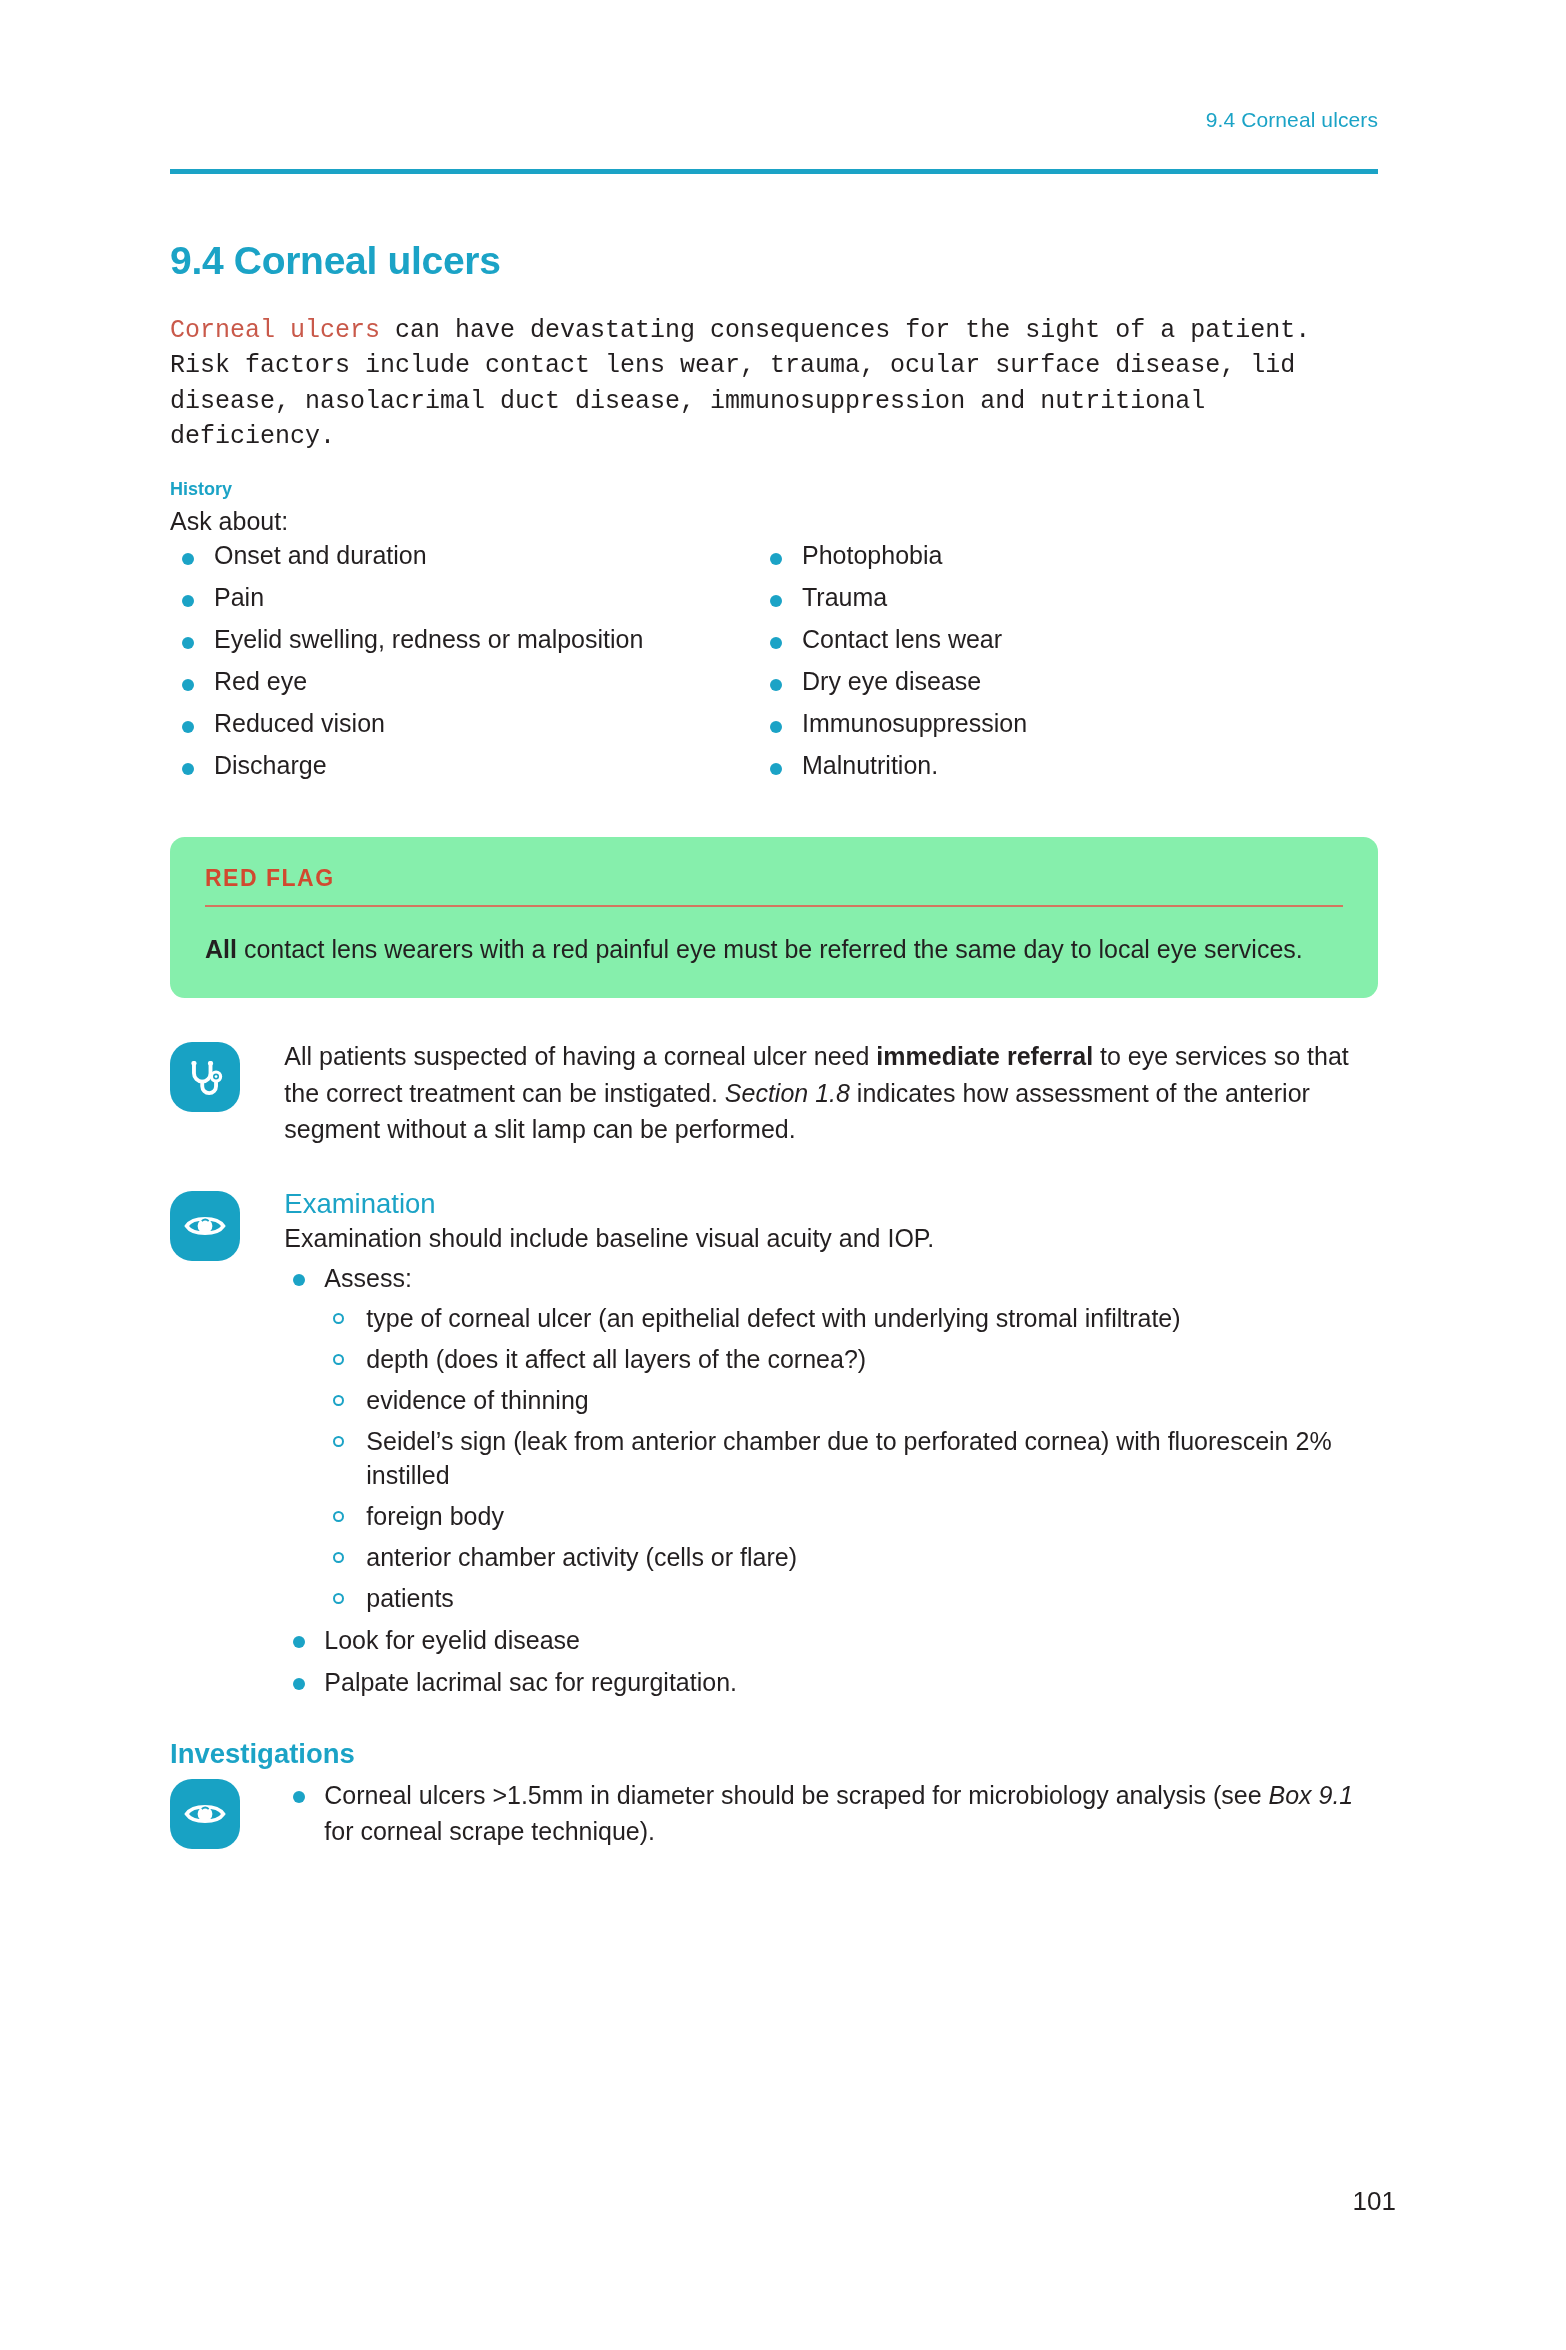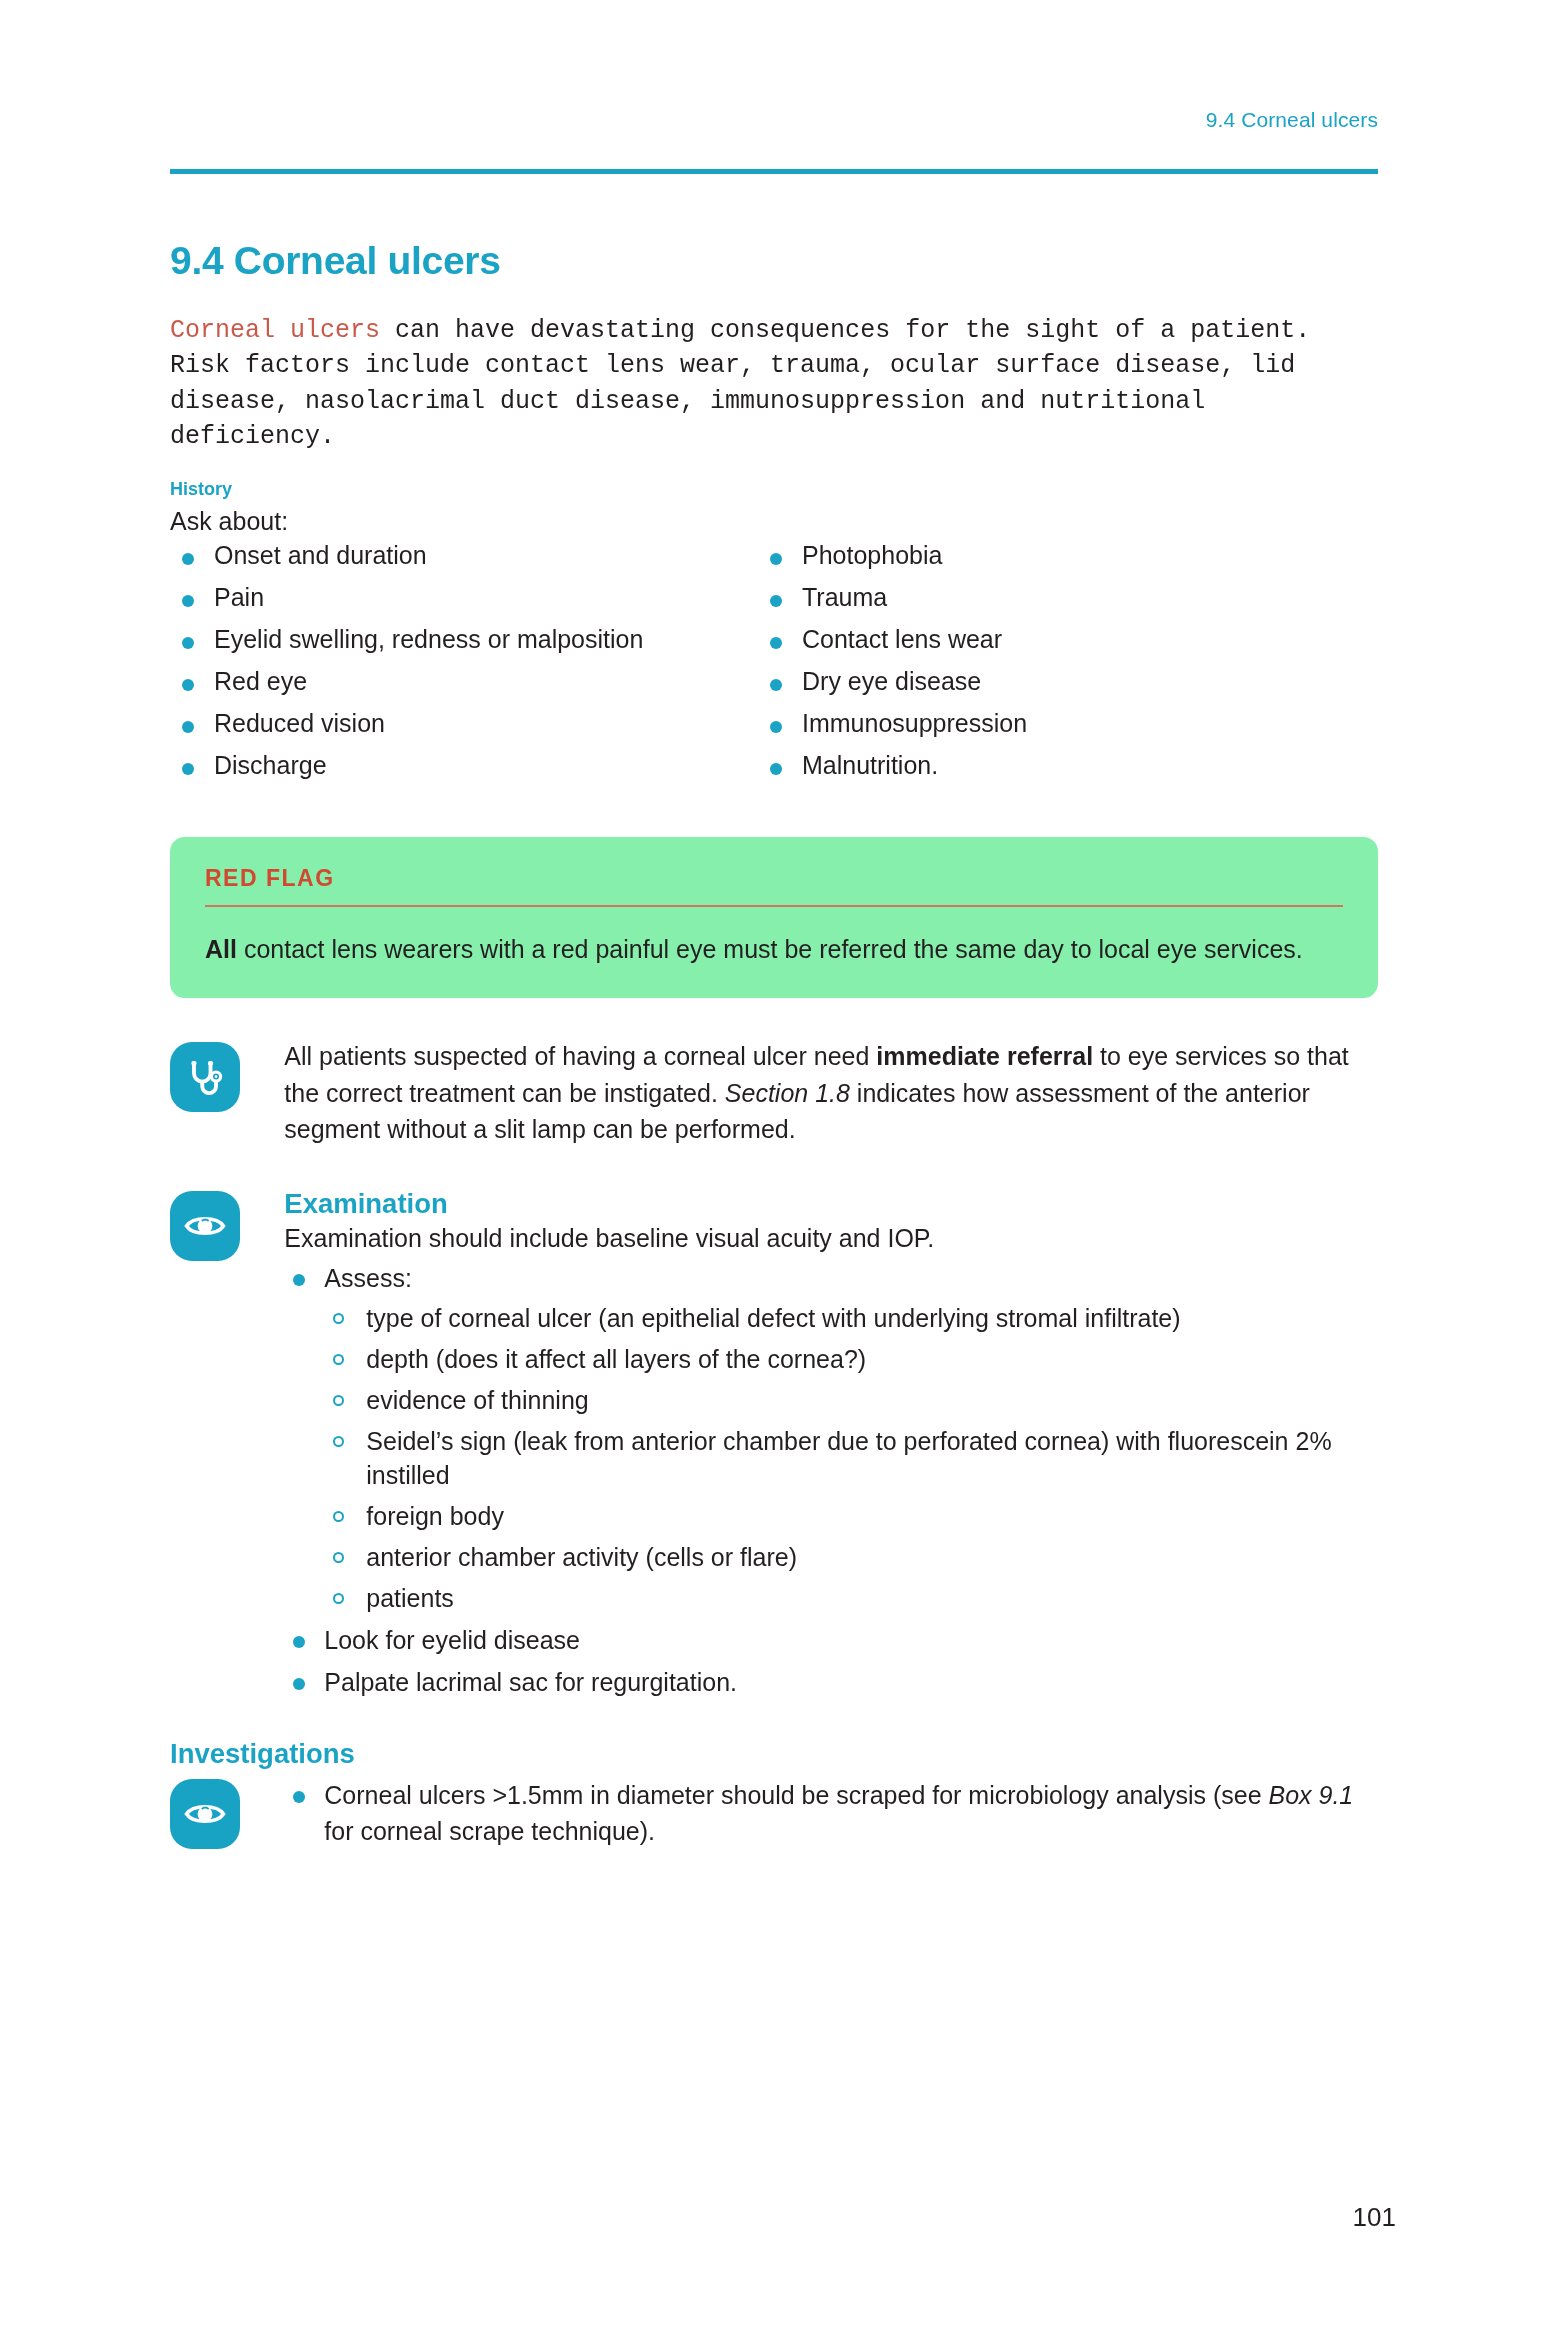--- a/index.html
+++ b/index.html
@@ -170,21 +170,21 @@
     font-size: 25px;
     line-height: 1.46;
     margin: 0;
   }
   p.icon-para b { font-weight: bold; }
   p.icon-para i { font-style: italic; }
 
   
   .exam-head {
     font-size: 27.5px;
-    font-weight: bold;
+    font-weight: normal;
     color: #1ba3c6;
     margin: 0 0 1.8px 0;
   }
   ul.exam-list {
     list-style: none;
     margin: 5.5px 0 0 0;
     padding: 0;
   }
   ul.exam-list > li {
     position: relative;
@@ -256,21 +256,21 @@
     height: 12px;
     border-radius: 50%;
     background: #1ba3c6;
   }
   ul.invest-list > li i { font-style: italic; }
 
   
   .page-number {
     position: absolute;
     right: 171px;
-    bottom: 118px;
+    bottom: 134px;
     font-size: 26px;
     color: #231f20;
   }
 </style>
 </head>
 <body>
 
 <div class="page">
 
   <div class="running-head">9.4 Corneal ulcers</div>

